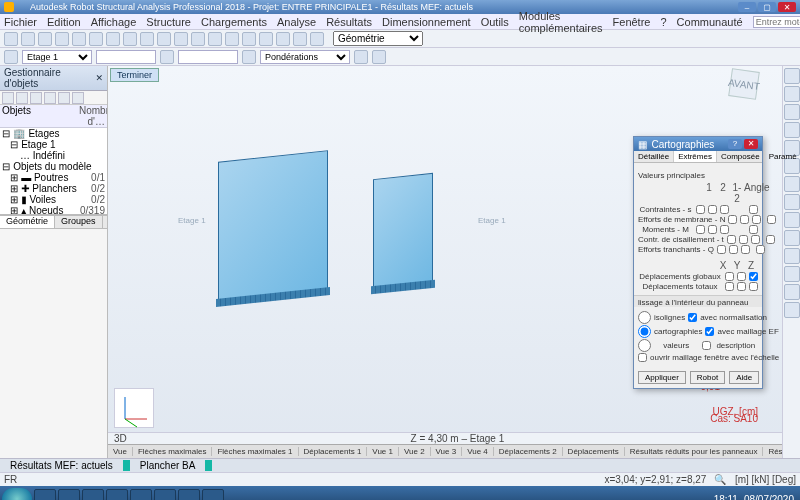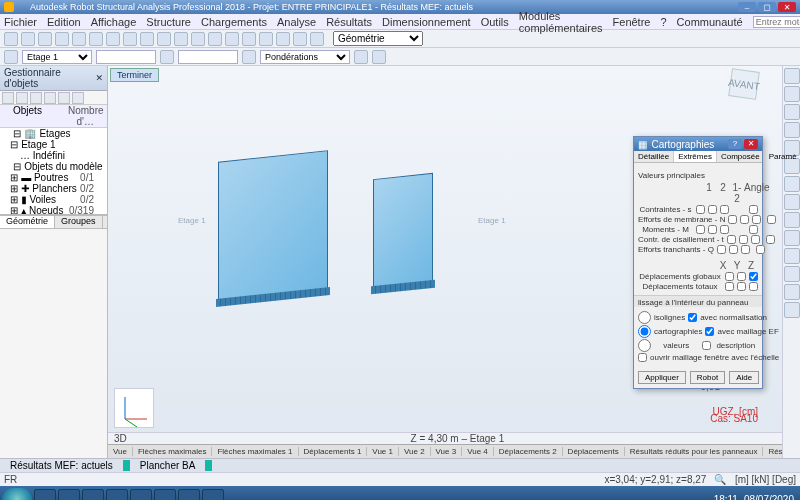--- a/index.html
+++ b/index.html
@@ -19,21 +19,21 @@
 .tb-ico { width: 14px; height: 14px; background: #d8e2f0; border: 1px solid #aab8cc; border-radius: 2px; }
 .toolbar2 { height: 18px; background: #eef2f7; border-bottom: 1px solid #ccd; display: flex; align-items: center; padding: 0 4px; gap: 4px; }
 .toolbar2 select,.toolbar2 input { height: 14px; font-size: 9px; border: 1px solid #aac; background: #fff; }
 .main { display: flex; height: 392px; }
 .leftcol { width: 108px; display: flex; flex-direction: column; border-right: 1px solid #bbb; background: #f5f5f5; }
 .panel-hd { background: linear-gradient(#dce6f4,#c6d4e8); border-bottom: 1px solid #aab; padding: 1px 4px; font-size: 9px; color: #234; display: flex; align-items: center; justify-content: space-between; }
 .panel-hd .x { font-size: 9px; color: #234; }
 .obj-toolbar { height: 14px; display: flex; gap: 2px; padding: 1px 2px; border-bottom: 1px solid #ccc; }
 .obj-toolbar span { width: 12px; height: 12px; background: #e4e9f0; border: 1px solid #bbc; }
 .tree { flex: 0 0 110px; overflow: auto; font-size: 9px; background: #fff; border-bottom: 1px solid #bbb; }
-.tree-row { display: flex; padding: 0 13px; }
+.tree-row { display: flex; padding: 0 2px; }
 .tree-row .nm { flex: 1; white-space: nowrap; }
 .tree-row .ct { width: 26px; text-align: right; color: #555; }
 .tree .ind1 { padding-left: 10px; }
 .tree .ind2 { padding-left: 20px; }
 .tabs-small { height: 14px; display: flex; border-top: 1px solid #bbb; border-bottom: 1px solid #bbb; background: #e8e8e8; }
 .tabs-small span { font-size: 9px; padding: 0 6px; border-right: 1px solid #bbb; }
 .tabs-small .act { background: #fff; }
 .grid { flex: 1; background: #fff; font-size: 9px; }
 .grid th,.grid td { border: 1px solid #ddd; padding: 1px 3px; text-align: left; color: #444; }
 .viewport { flex: 1; position: relative; background: linear-gradient(#f2f6fb,#e0e7f0); }

